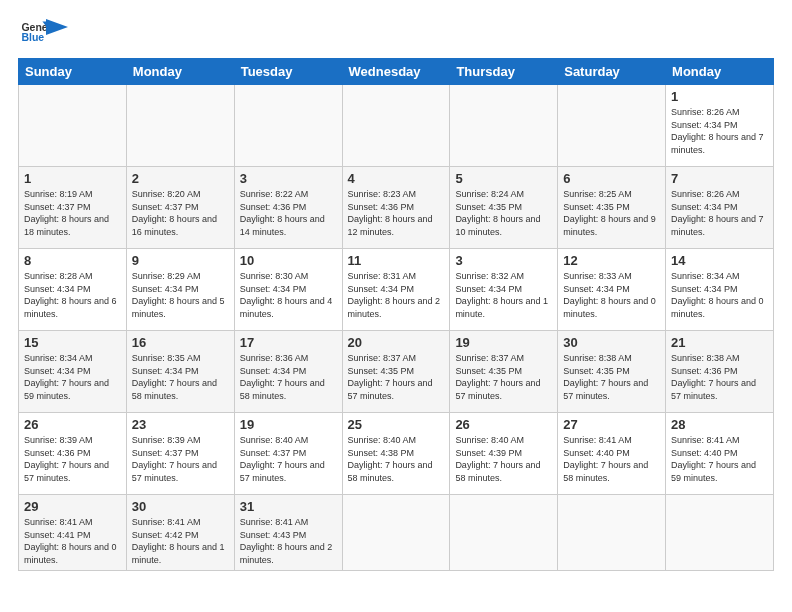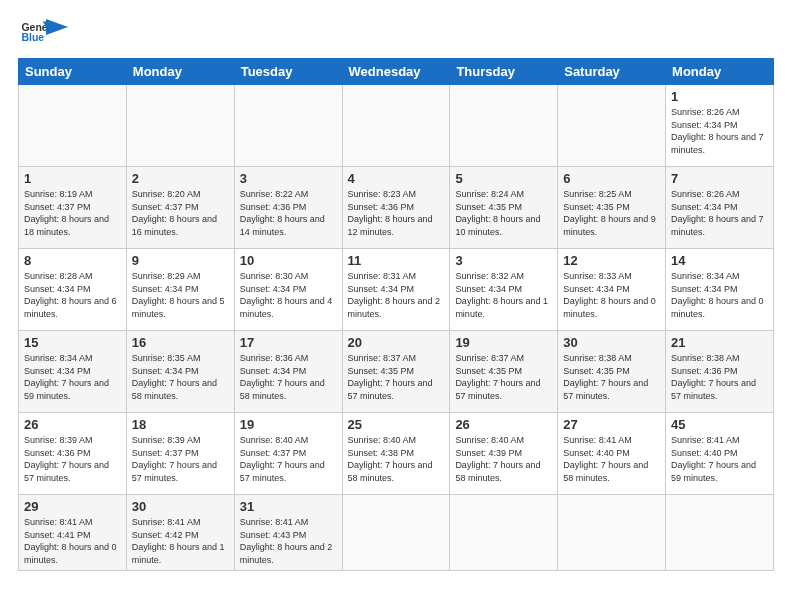--- a/index.html
+++ b/index.html
@@ -231,41 +231,41 @@
         <span class="day-number">21</span>
         <span class="day-info">Sunrise: 8:38 AM<br>Sunset: 4:36 PM<br>Daylight: 7 hours and 57 minutes.</span>
       </td>
         </tr>
         <tr>
           <td>
         <span class="day-number">26</span>
         <span class="day-info">Sunrise: 8:39 AM<br>Sunset: 4:36 PM<br>Daylight: 7 hours and 57 minutes.</span>
       </td>
           <td>
-        <span class="day-number">18</span>
+        <span class="day-number">23</span>
         <span class="day-info">Sunrise: 8:39 AM<br>Sunset: 4:37 PM<br>Daylight: 7 hours and 57 minutes.</span>
       </td>
           <td>
         <span class="day-number">19</span>
         <span class="day-info">Sunrise: 8:40 AM<br>Sunset: 4:37 PM<br>Daylight: 7 hours and 57 minutes.</span>
       </td>
           <td>
         <span class="day-number">25</span>
         <span class="day-info">Sunrise: 8:40 AM<br>Sunset: 4:38 PM<br>Daylight: 7 hours and 58 minutes.</span>
       </td>
           <td>
         <span class="day-number">26</span>
         <span class="day-info">Sunrise: 8:40 AM<br>Sunset: 4:39 PM<br>Daylight: 7 hours and 58 minutes.</span>
       </td>
           <td>
         <span class="day-number">27</span>
         <span class="day-info">Sunrise: 8:41 AM<br>Sunset: 4:40 PM<br>Daylight: 7 hours and 58 minutes.</span>
       </td>
           <td>
-        <span class="day-number">45</span>
+        <span class="day-number">28</span>
         <span class="day-info">Sunrise: 8:41 AM<br>Sunset: 4:40 PM<br>Daylight: 7 hours and 59 minutes.</span>
       </td>
         </tr>
         <tr class="last-row">
           <td>
         <span class="day-number">29</span>
         <span class="day-info">Sunrise: 8:41 AM<br>Sunset: 4:41 PM<br>Daylight: 8 hours and 0 minutes.</span>
       </td>
           <td>
         <span class="day-number">30</span>

